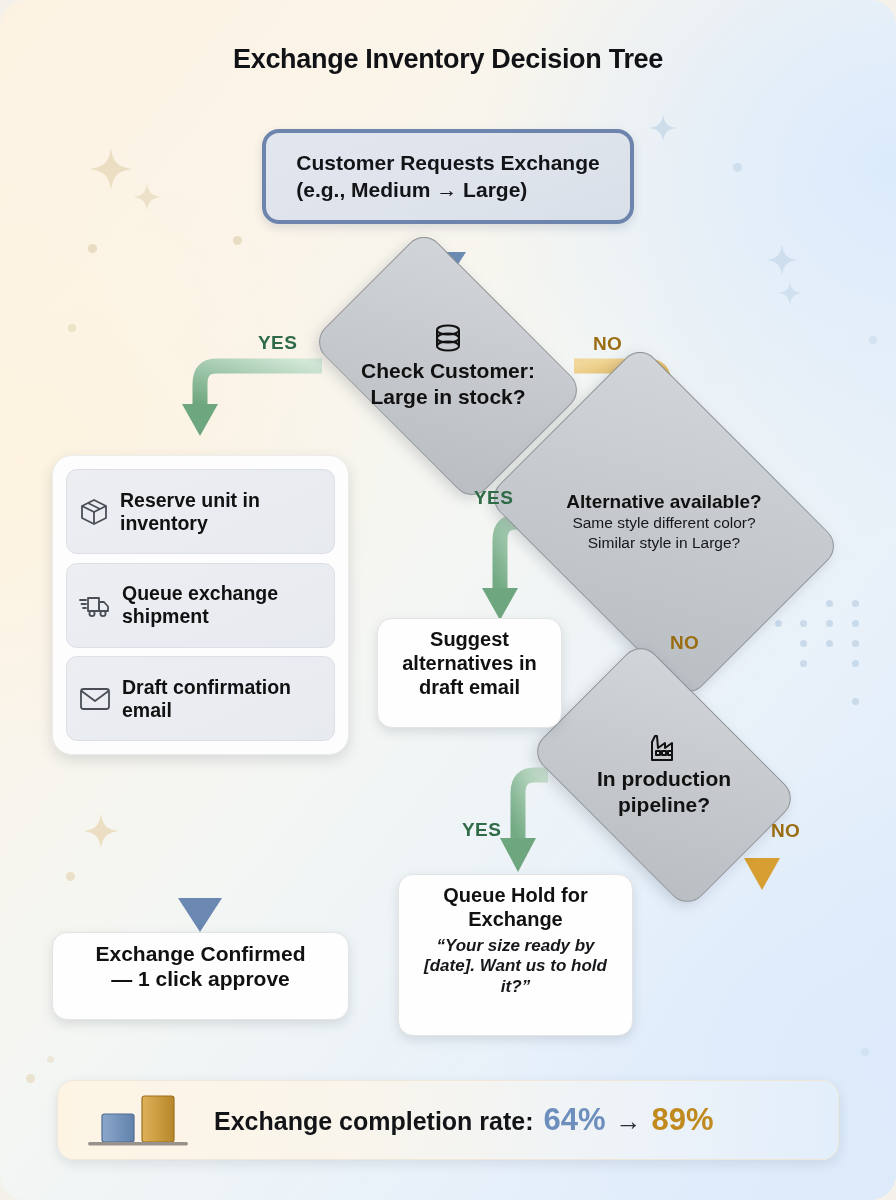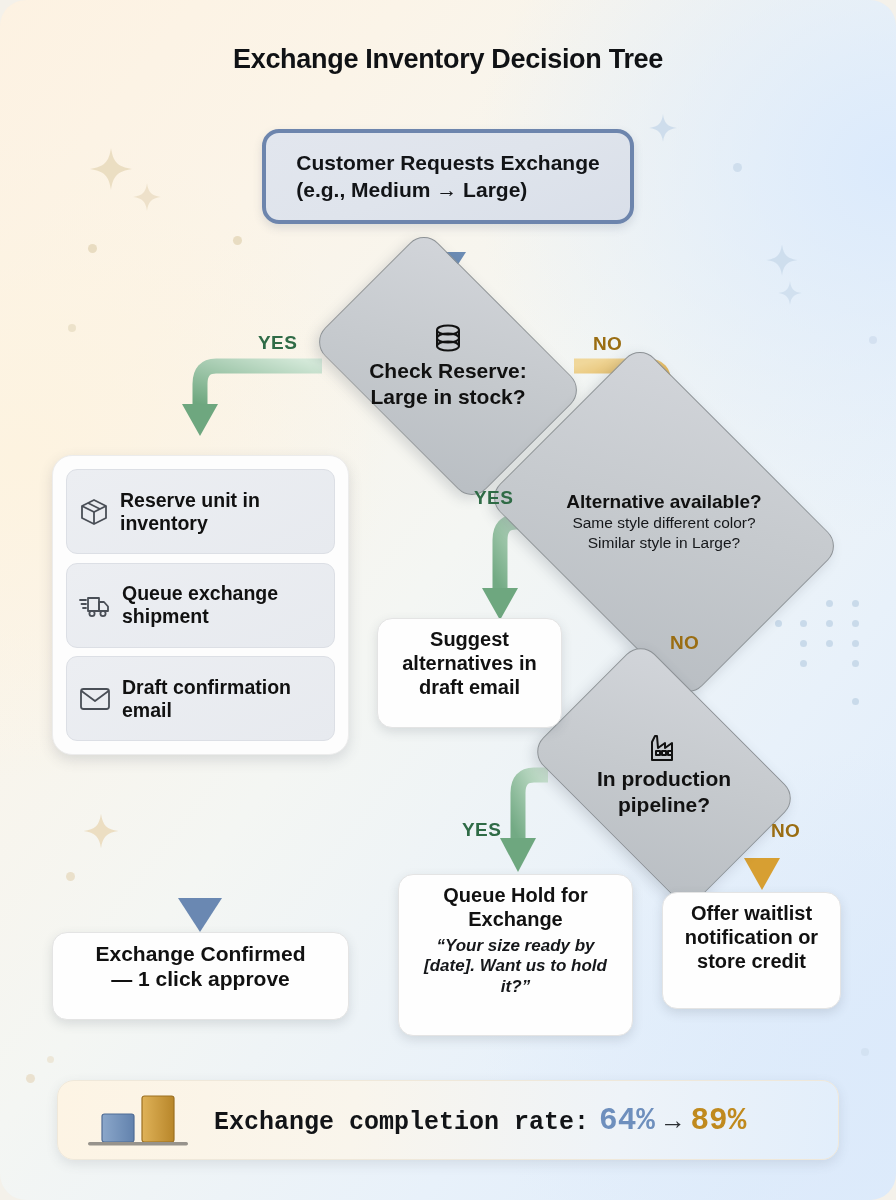--- a/index.html
+++ b/index.html
@@ -98,21 +98,21 @@
   .action .al{font-size:19.5px;font-weight:bold;line-height:1.16;color:#111;}
 
   
   #footer{
     position:absolute;left:57px;top:1080px;width:782px;height:80px;
     border-radius:17px;border:1px solid #efe8da;
     background:linear-gradient(95deg,#fdf4e4 0%,#f9f5ec 38%,#eef3f8 72%,#e2eefb 100%);
     box-shadow:0 4px 12px rgba(70,80,95,.13);
     display:flex;align-items:center;padding:0 26px;box-sizing:border-box;gap:18px;
   }
-  #footer .ftext{font-size:25px;font-weight:bold;color:#121417;display:flex;align-items:baseline;gap:10px;font-family:Liberation Mono, monospace;}
+  #footer .ftext{font-size:25px;font-weight:bold;color:#121417;display:flex;align-items:baseline;gap:10px;}
   .kpi{font-size:31px;font-weight:bold;}
   .kpi-before{color:#6e8fbd;}
   .kpi-after{color:#c08a1e;}
   .arrowglyph{font-size:26px;color:#2b2f33;font-weight:bold;}
 
   
   .elabel{position:absolute;font-size:19px;font-weight:bold;letter-spacing:.4px;}
   .yes{color:#2f6b46;}
   .no{color:#9a6d12;}
 
@@ -253,21 +253,21 @@
     <div class="dcontent">
       <div class="dicon">
         <svg width="30" height="32" viewBox="0 0 30 32" fill="none" stroke="#111" stroke-width="2">
           <ellipse cx="15" cy="7" rx="11" ry="4.6"></ellipse>
           <path d="M4 7 v8 M26 7 v8"></path>
           <ellipse cx="15" cy="15" rx="11" ry="4.6"></ellipse>
           <path d="M4 15 v8 M26 15 v8"></path>
           <ellipse cx="15" cy="23" rx="11" ry="4.6"></ellipse>
         </svg>
       </div>
-      <div class="d1-title">Check Reserve:</div>
+      <div class="d1-title">Check Customer:</div>
       <div class="d1-title">Large in stock?</div>
     </div>
   </div>
 
   <div class="diamond" style="left:521px;top:413px;width:286px;height:218px;">
     <div class="shape"></div>
     <div class="dcontent" style="padding:0 14px;">
       <div class="d2-title">Alternative available?</div>
       <div class="d2-sub">Same style different color?</div>
       <div class="d2-sub">Similar style in Large?</div>
@@ -330,25 +330,20 @@
     <div class="t">alternatives in</div>
     <div class="t">draft email</div>
   </div>
 
   <div class="card" style="left:398px;top:874px;width:235px;height:162px;">
     <div class="t">Queue Hold for</div>
     <div class="t">Exchange</div>
     <div class="q">“Your size ready by [date]. Want us to hold it?”</div>
   </div>
 
-  <div class="card" style="left:662px;top:892px;width:179px;height:117px;">
-    <div class="t">Offer waitlist</div>
-    <div class="t">notification or</div>
-    <div class="t">store credit</div>
-  </div>
 
   <div class="card" style="left:52px;top:932px;width:297px;height:88px;">
     <div class="t" style="font-size:21px;">Exchange Confirmed</div>
     <div class="t" style="font-size:21px;">— 1 click approve</div>
   </div>
 
   <div class="elabel yes" style="left:258px;top:332px;">YES</div>
   <div class="elabel no" style="left:593px;top:333px;">NO</div>
   <div class="elabel yes" style="left:474px;top:487px;">YES</div>
   <div class="elabel no" style="left:670px;top:632px;">NO</div>

